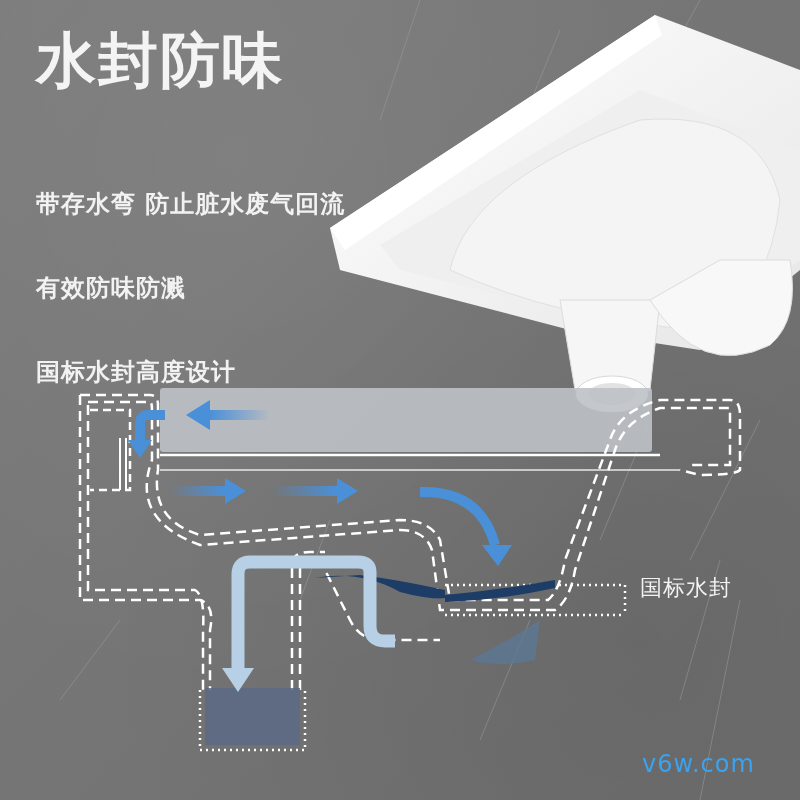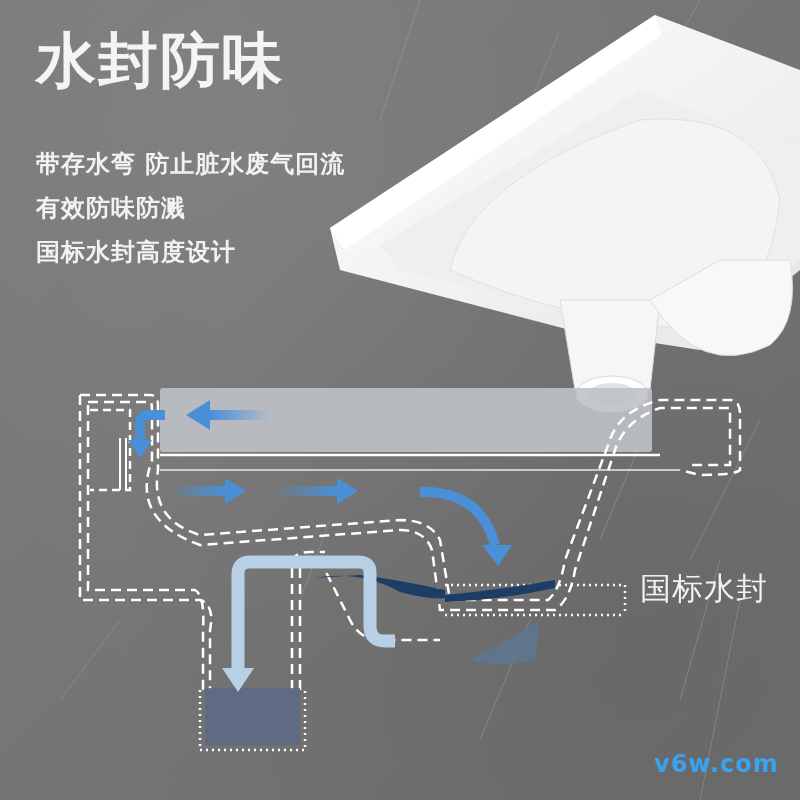--- a/index.html
+++ b/index.html
@@ -14,29 +14,29 @@
     }
     .veins { position: absolute; inset: 0; }
     .title {
       position: absolute; left: 36px; top: 30px;
       font-size: 60px; font-weight: bold; color: #f4f4f4;
       letter-spacing: 2px; line-height: 1;
     }
     .bullets { position: absolute; left: 36px; top: 142px; }
     .bullet {
       color: #f2f2f2; font-size: 24px; font-weight: bold;
-      line-height: 44px; white-space: nowrap; letter-spacing: 1px;
+      line-height: 44px; white-space: nowrap; letter-spacing: 1px; margin-top: 40px;
     }
     .side-label {
       position: absolute; left: 640px; top: 566px;
-      color: #f2f2f2; font-size: 31px; line-height: 44px; letter-spacing: 1px;
+      color: #f2f2f2; font-size: 22px; line-height: 44px; letter-spacing: 1px;
     }
     .watermark {
       position: absolute; left: 642px; top: 750px;
-      color: #39a3f0; font-size: 24px; font-weight: bold; letter-spacing: 1px; margin-left: 12px;
+      color: #39a3f0; font-size: 24px; font-weight: normal; letter-spacing: 1px;
     }
     svg { position: absolute; left: 0; top: 0; }
   </style>
 </head>
 <body>
 
 <div class="canvas">
 
   <svg class="veins" width="800" height="800">
     <g stroke="#9a9a9a" stroke-width="1" fill="none" opacity="0.55">

